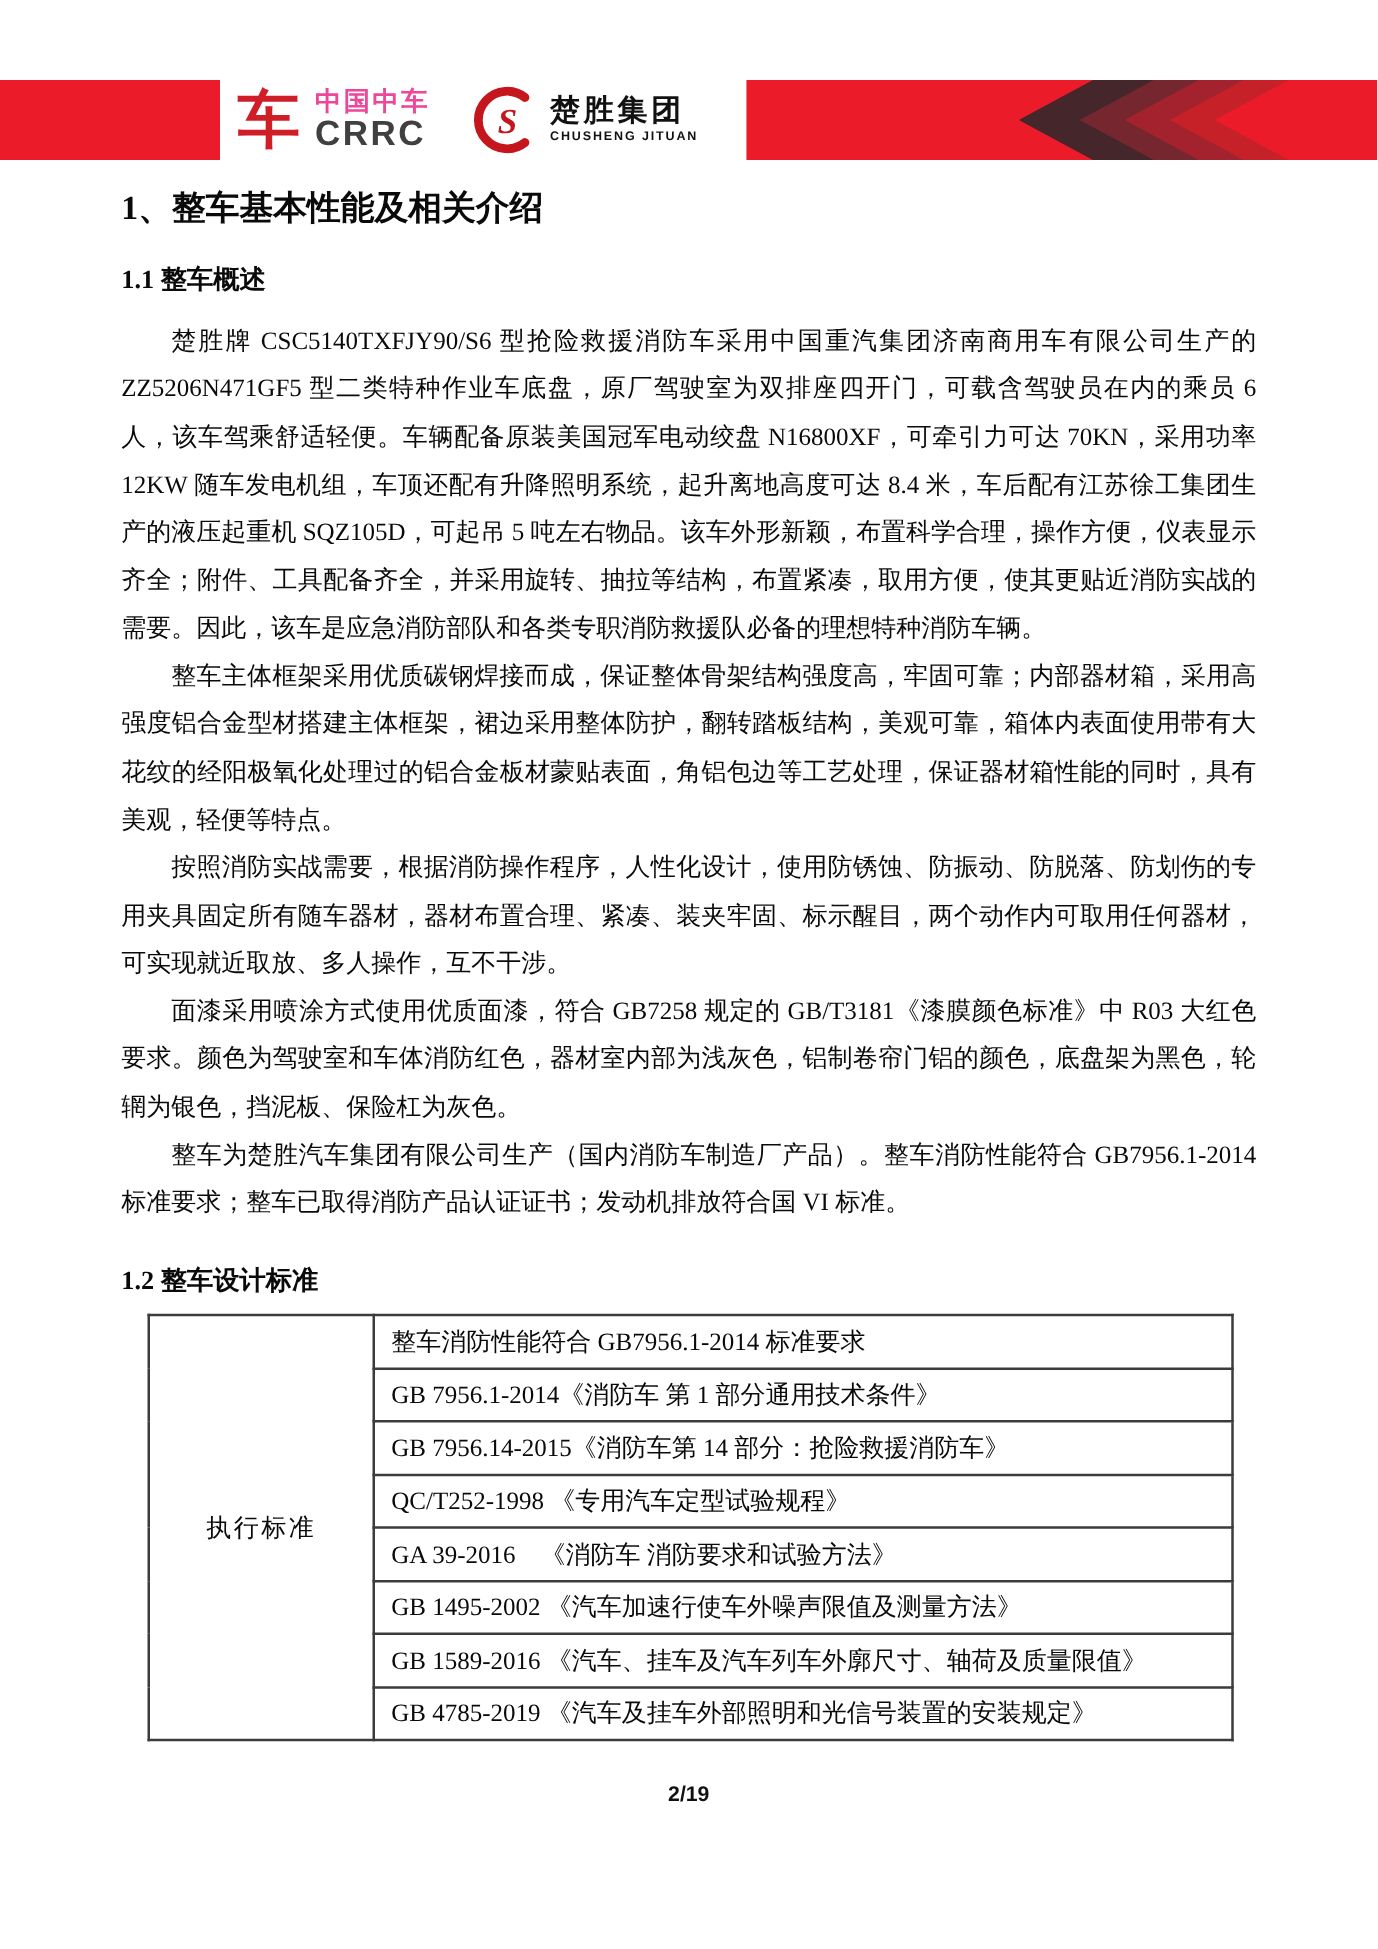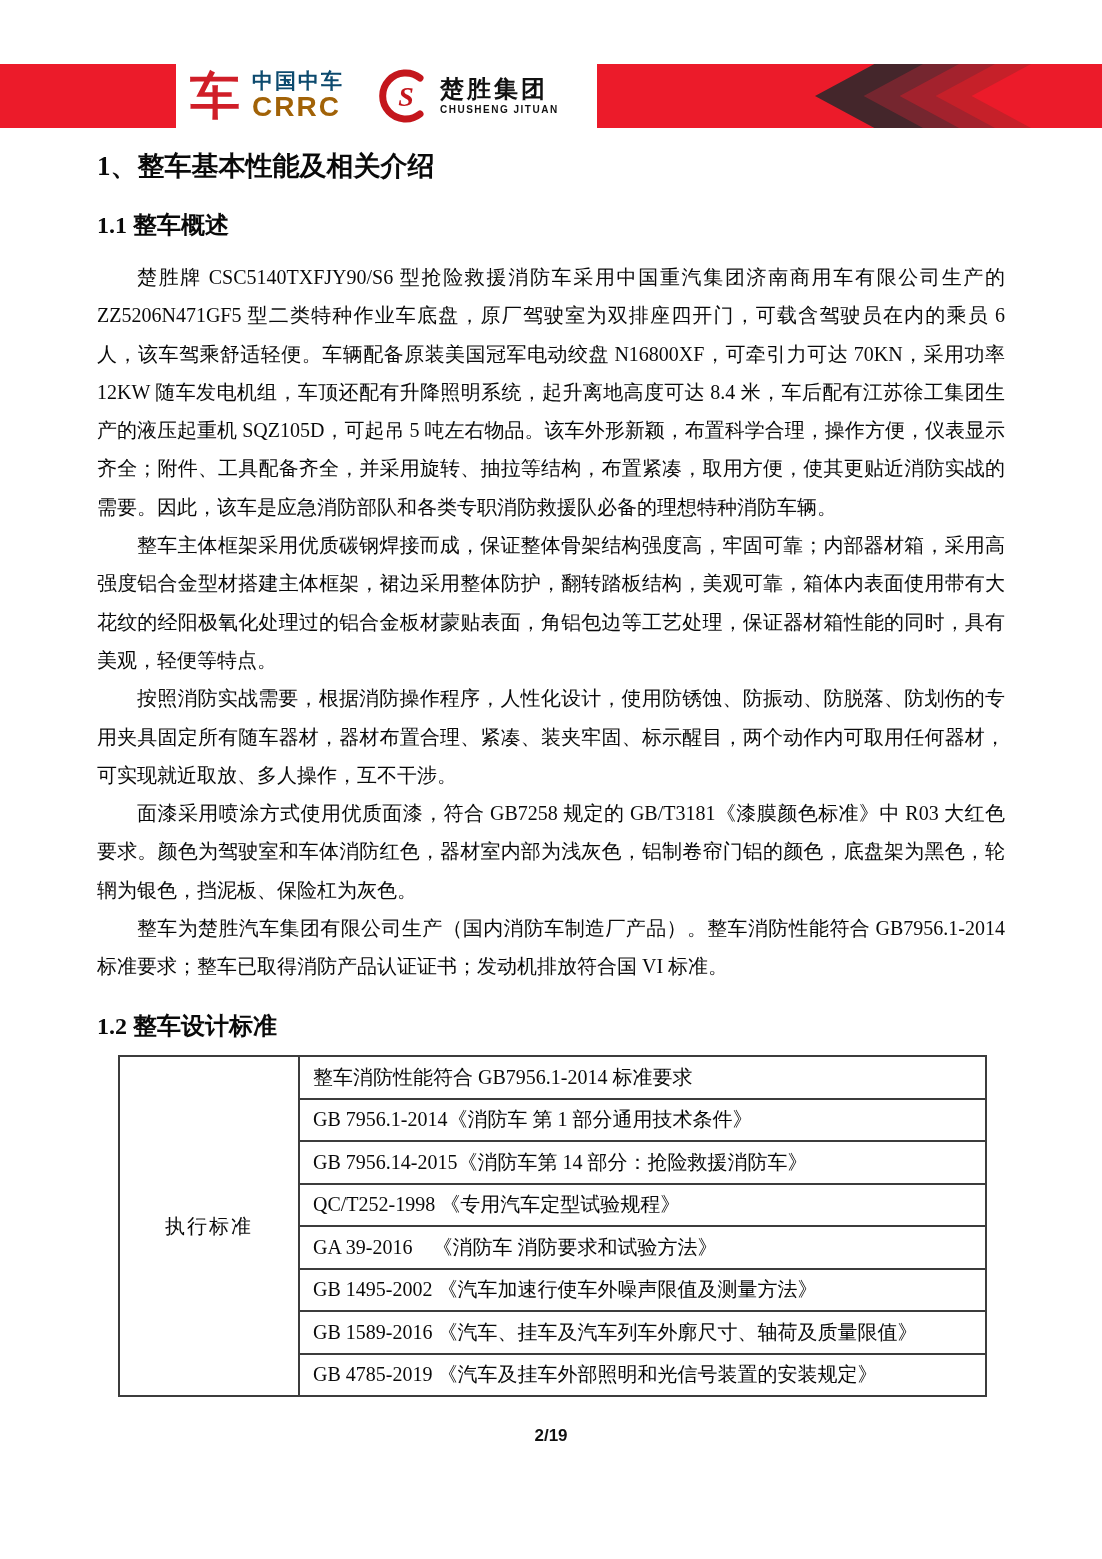--- a/index.html
+++ b/index.html
@@ -29,36 +29,36 @@
 
   .logo-area {
     position: absolute; left: 176px; top: 0; width: 421px; height: 64px;
     background: #ffffff; display: flex; align-items: center; padding-left: 12px;
   }
   .crrc-emblem {
     width: 54px; height: 54px; color: #d01e28; font-size: 50px; font-weight: bold;
     line-height: 54px; text-align: center; flex: 0 0 auto;
   }
   .crrc-text { margin-left: 10px; line-height: 1.05; flex: 0 0 auto; }
-  .crrc-cn { font-size: 21px; font-weight: bold; letter-spacing: 2px; color: #0c4a6e; }
-  .crrc-en { font-size: 28px; font-weight: bold; letter-spacing: 2px; color: #a16207;
+  .crrc-cn { font-size: 21px; font-weight: bold; letter-spacing: 2px; color: #ec4899; }
+  .crrc-en { font-size: 28px; font-weight: bold; letter-spacing: 2px; color: #404040;
              font-family: "Liberation Sans", sans-serif; }
   .cs-emblem { margin-left: 34px; flex: 0 0 auto; width: 54px; height: 54px; }
   .cs-text { margin-left: 8px; line-height: 1.15; flex: 0 0 auto; }
   .cs-cn { font-size: 24px; font-weight: bold; letter-spacing: 3px; color: #111; }
   .cs-en { font-size: 10px; font-weight: bold; letter-spacing: 1.5px; color: #111;
            font-family: "Liberation Sans", sans-serif; }
 
   
   .content-top {
     position: absolute; top: 142px; left: 97px; width: 908px; height: 866px;
     overflow: hidden;
   }
   h1.title { font-size: 27px; font-weight: bold; margin: 6px 0 0 0; }
-  h2.sub { font-size: 24px; font-weight: bold; margin: 25px 0 0 0; }
+  h2.sub { font-size: 21px; font-weight: bold; margin: 25px 0 0 0; }
   .paras { margin-top: 17px; }
   .paras p {
     font-size: 20px; line-height: 38.3px; text-align: justify;
     text-indent: 2em; margin: 0;
   }
 
   
   .section2 { position: absolute; top: 1010px; left: 97px; width: 908px; }
   .section2 h2.sub { margin: 0; }
   .tablewrap { margin: 13px 0 0 21px; }

